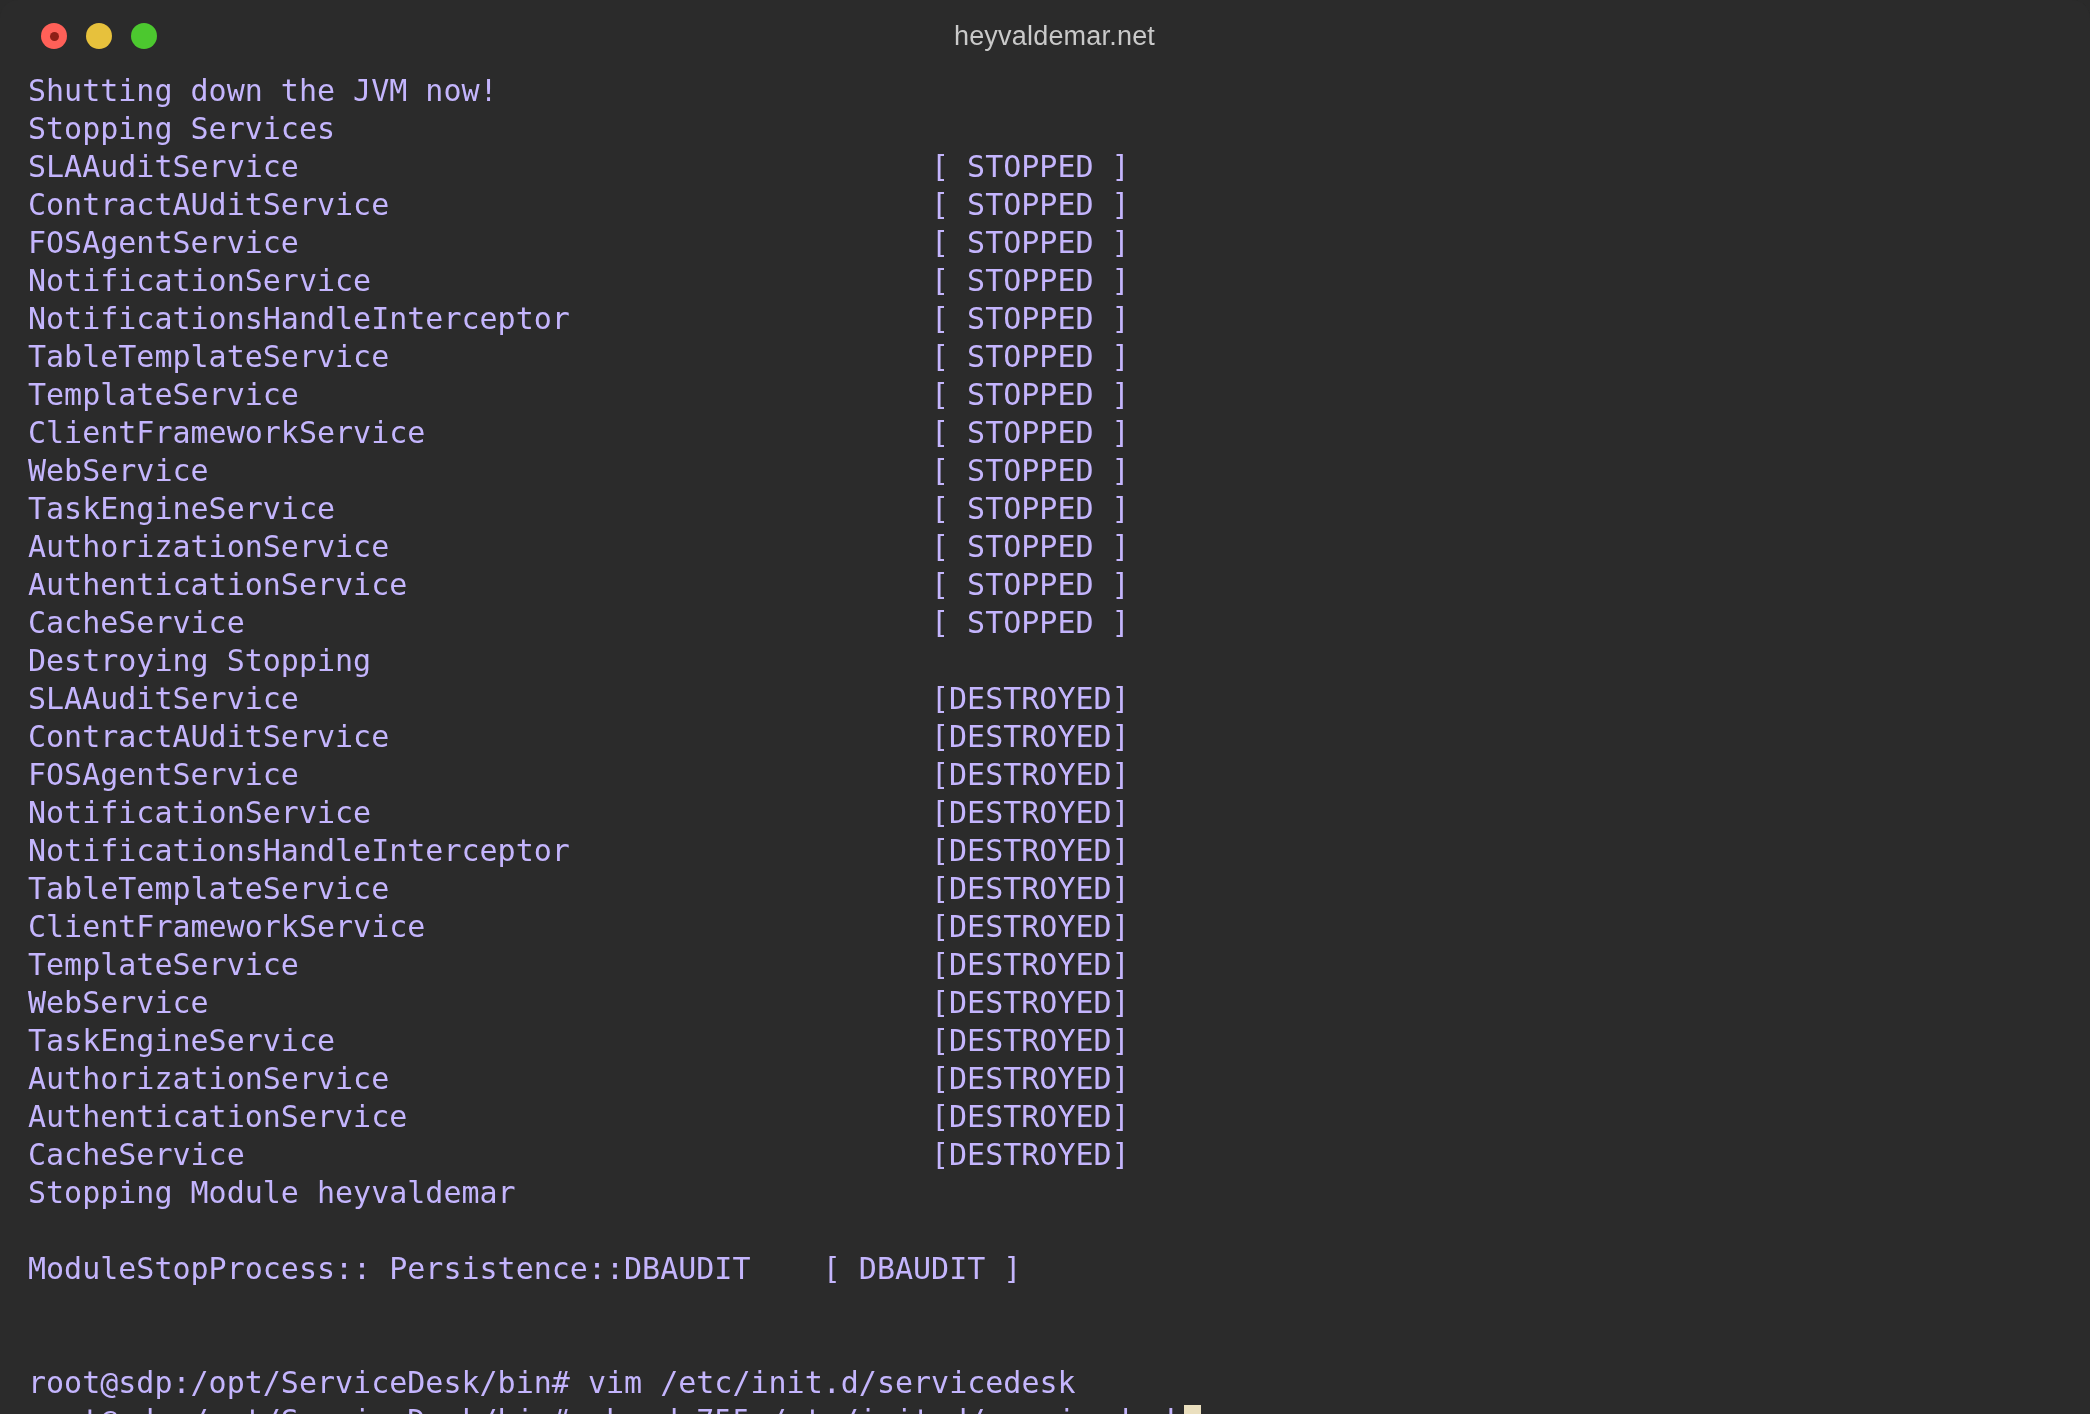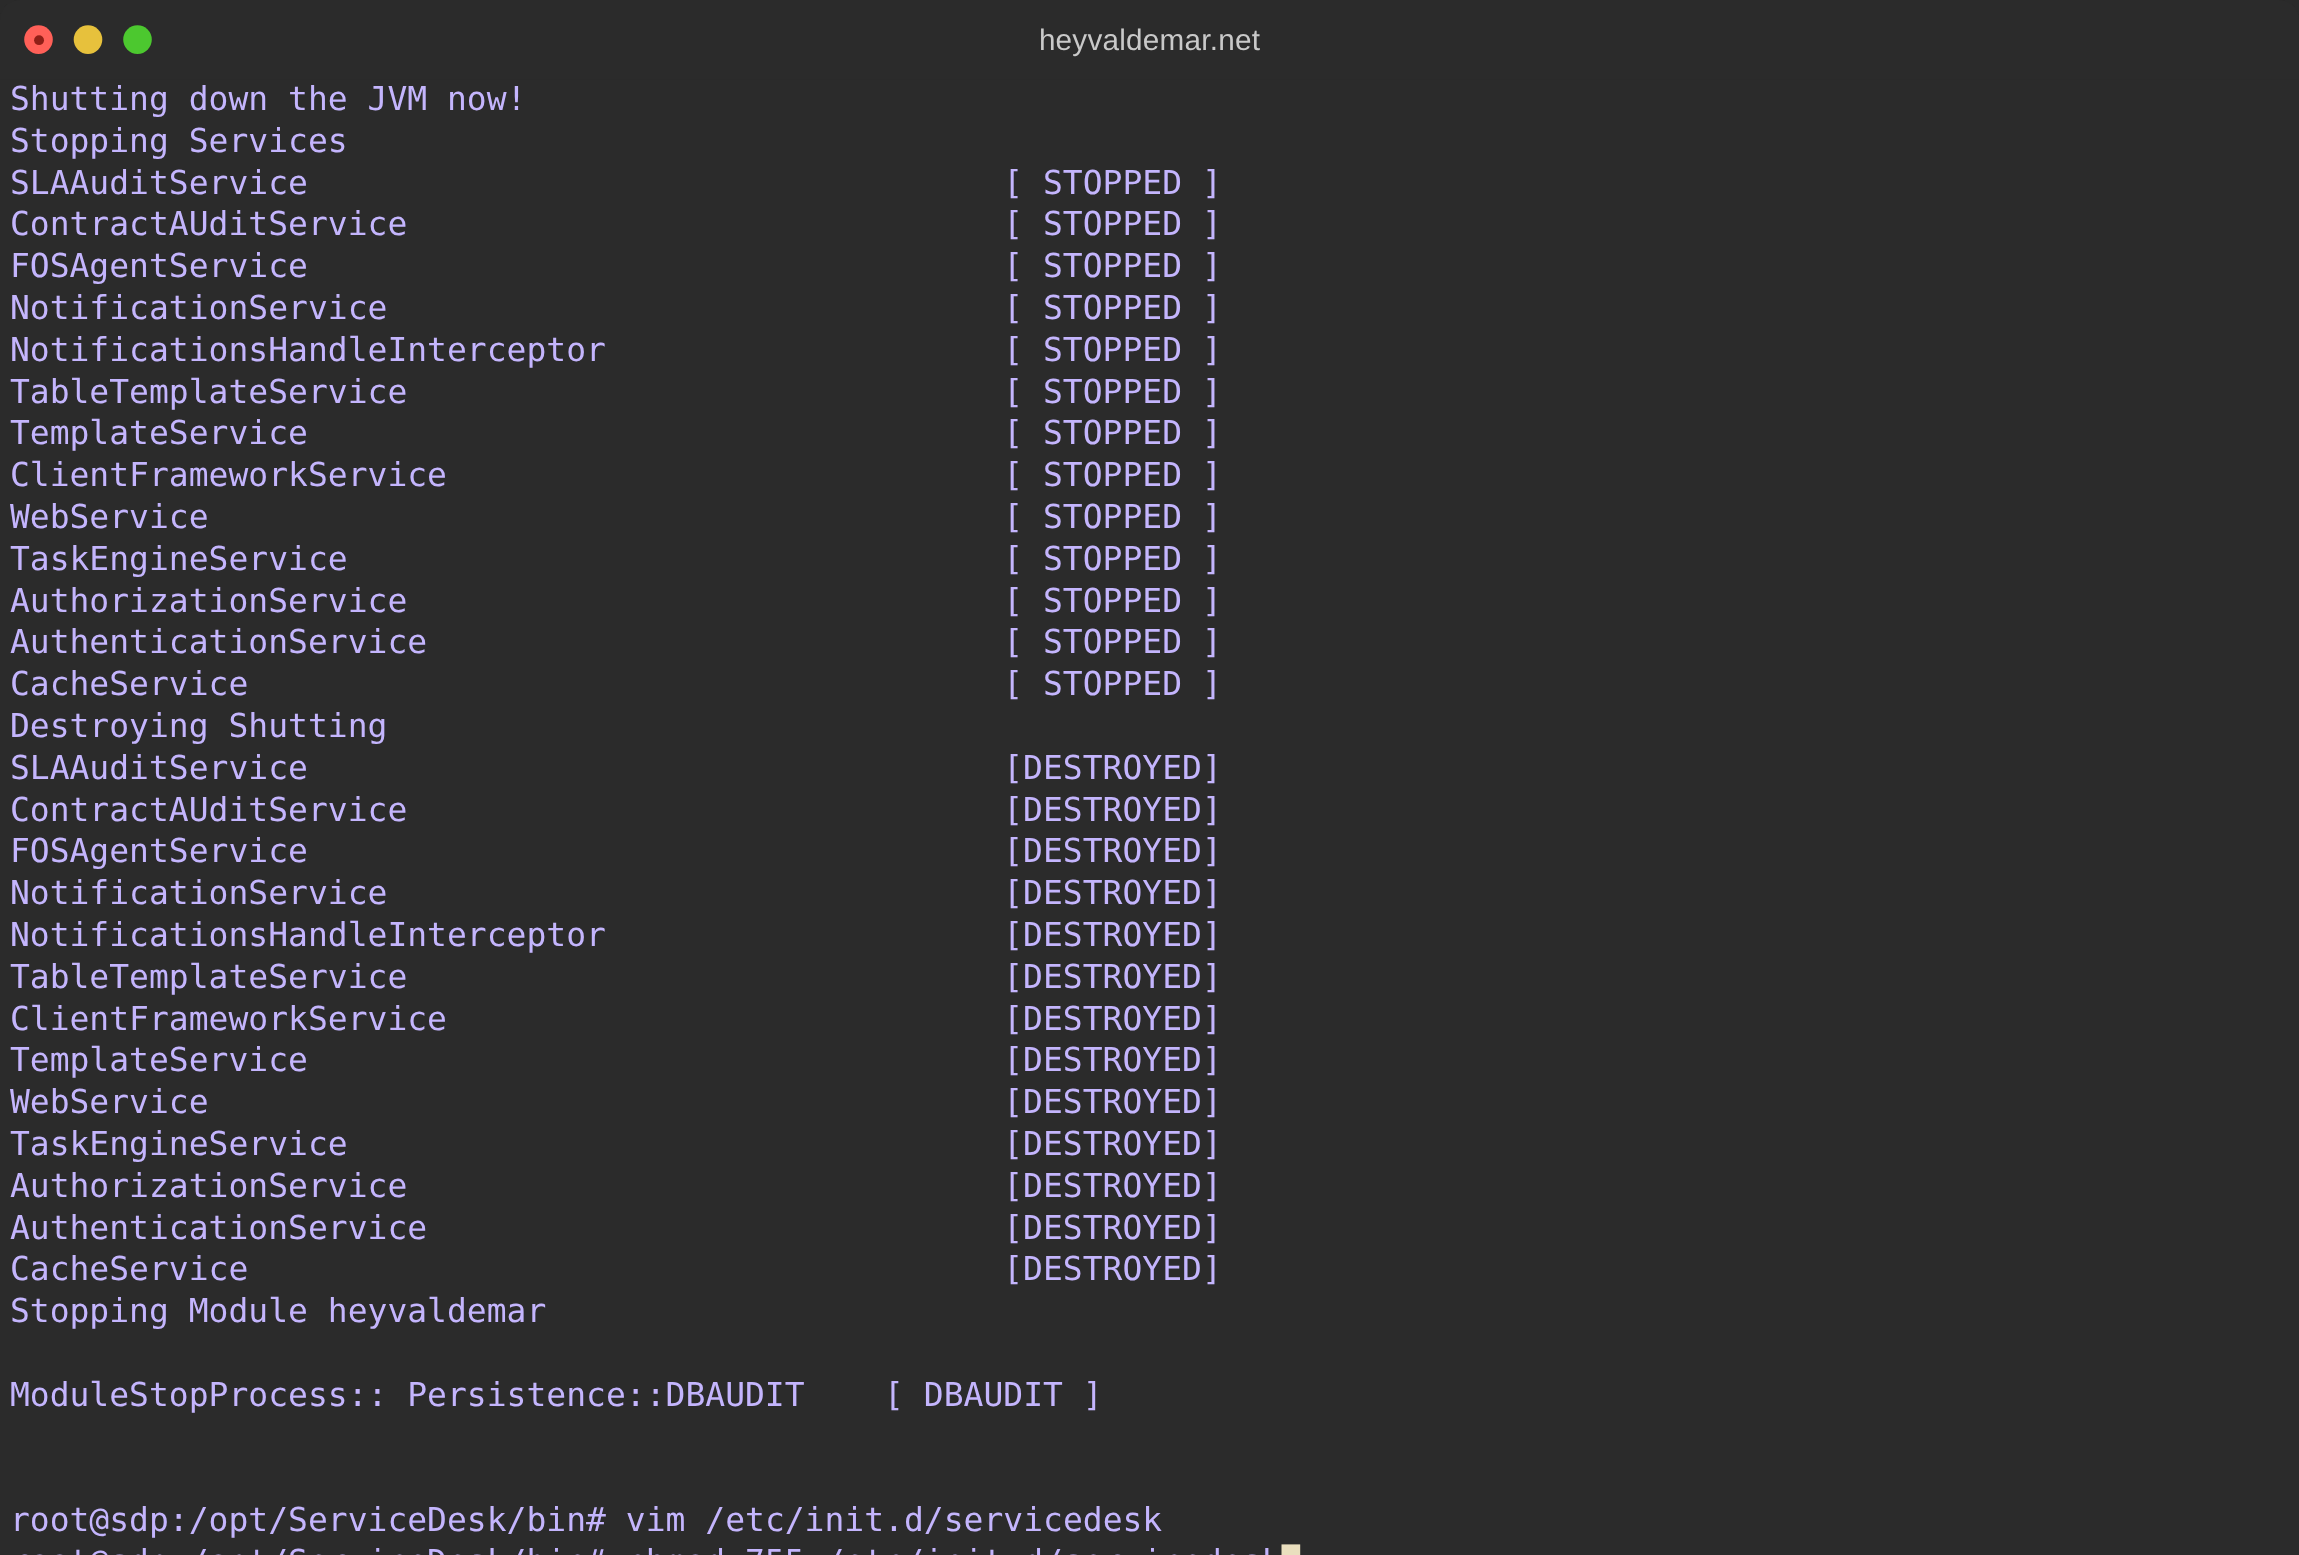--- a/index.html
+++ b/index.html
@@ -15,20 +15,21 @@
     font-family: "DejaVu Sans Mono", monospace;
   }
   .window {
     position: relative;
     width: 2090px;
     height: 1414px;
     background: #2b2b2b;
     border-radius: 18px 18px 0 0;
     overflow: hidden;
     box-sizing: border-box;
+    padding-left: 19px;
   }
   .titlebar {
     position: relative;
     height: 72px;
     display: flex;
     align-items: center;
     justify-content: center;
     background: #2b2b2b;
     user-select: none;
   }
@@ -131,21 +132,21 @@
         <div class="line"><span class="svc">NotificationService</span><span class="st">[ STOPPED ]</span></div>
         <div class="line"><span class="svc">NotificationsHandleInterceptor</span><span class="st">[ STOPPED ]</span></div>
         <div class="line"><span class="svc">TableTemplateService</span><span class="st">[ STOPPED ]</span></div>
         <div class="line"><span class="svc">TemplateService</span><span class="st">[ STOPPED ]</span></div>
         <div class="line"><span class="svc">ClientFrameworkService</span><span class="st">[ STOPPED ]</span></div>
         <div class="line"><span class="svc">WebService</span><span class="st">[ STOPPED ]</span></div>
         <div class="line"><span class="svc">TaskEngineService</span><span class="st">[ STOPPED ]</span></div>
         <div class="line"><span class="svc">AuthorizationService</span><span class="st">[ STOPPED ]</span></div>
         <div class="line"><span class="svc">AuthenticationService</span><span class="st">[ STOPPED ]</span></div>
         <div class="line"><span class="svc">CacheService</span><span class="st">[ STOPPED ]</span></div>
-        <div class="line">Destroying Shutting</div>
+        <div class="line">Destroying Stopping</div>
         <div class="line"><span class="svc">SLAAuditService</span><span class="st">[DESTROYED]</span></div>
         <div class="line"><span class="svc">ContractAUditService</span><span class="st">[DESTROYED]</span></div>
         <div class="line"><span class="svc">FOSAgentService</span><span class="st">[DESTROYED]</span></div>
         <div class="line"><span class="svc">NotificationService</span><span class="st">[DESTROYED]</span></div>
         <div class="line"><span class="svc">NotificationsHandleInterceptor</span><span class="st">[DESTROYED]</span></div>
         <div class="line"><span class="svc">TableTemplateService</span><span class="st">[DESTROYED]</span></div>
         <div class="line"><span class="svc">ClientFrameworkService</span><span class="st">[DESTROYED]</span></div>
         <div class="line"><span class="svc">TemplateService</span><span class="st">[DESTROYED]</span></div>
         <div class="line"><span class="svc">WebService</span><span class="st">[DESTROYED]</span></div>
         <div class="line"><span class="svc">TaskEngineService</span><span class="st">[DESTROYED]</span></div>

